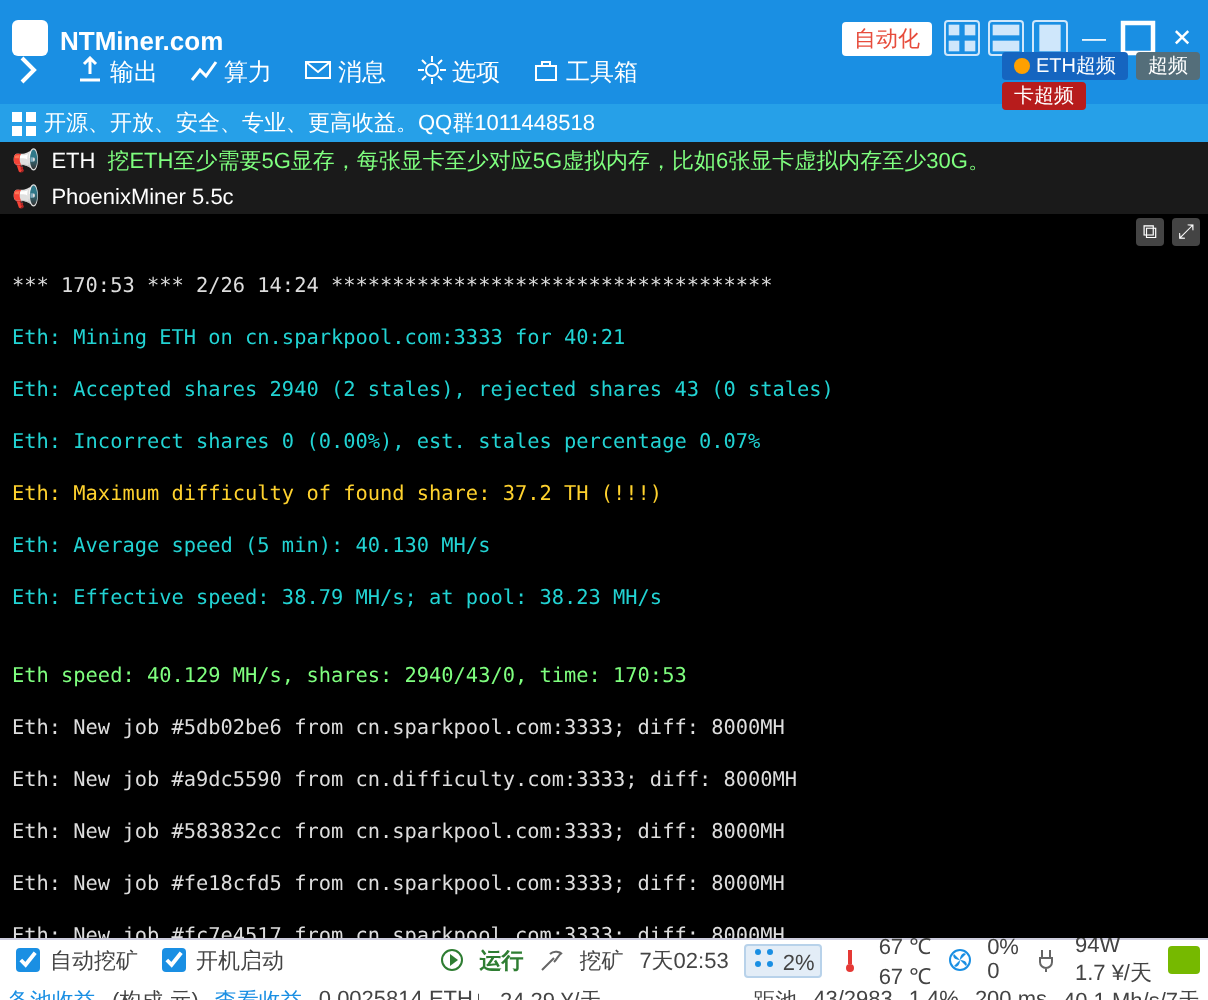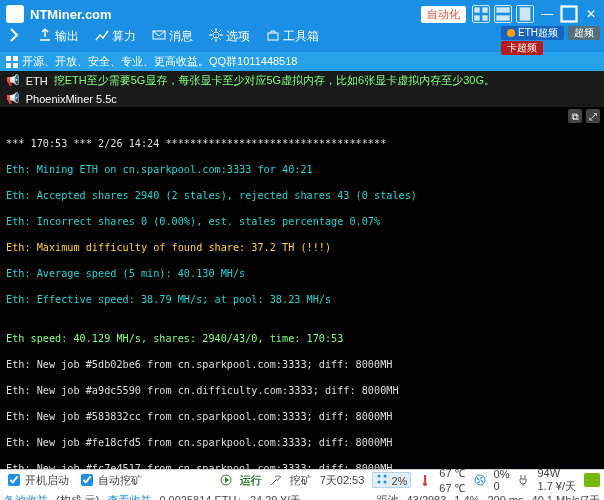--- a/index.html
+++ b/index.html
@@ -1,17 +1,17 @@
 <!DOCTYPE html>
 <html><head>
 <meta charset="utf-8">
 <style>
   html, body { margin:0; padding:0; font-family:"Microsoft YaHei","Segoe UI",sans-serif; font-size:12px;
                width:604px; height:500px; overflow:hidden; background:#e9eef5; color:#333; }
-  .titlebar { height:28px; background:#1a8fe3; display:flex; align-items:center; color:#fff; }
+  .titlebar { height:28px; background:#1a8fe3; display:flex; align-items:flex-end; color:#fff; }
   .titlebar .logo { width:18px;height:18px;margin:0 6px;background:#fff;border-radius:3px; }
   .titlebar .name { font-weight:bold; font-size:13px; }
   .tb-spacer { flex:1; }
   .qq-btn { background:#e74c3c; color:#fff; padding:1px 8px; border-radius:3px; font-size:11px;
             display:flex; align-items:center; gap:3px;}
   .zdh { color:#e74c3c; background:#fff; padding:1px 6px; font-size:11px; margin:0 4px; border-radius:2px;}
   .win-icon { width:18px; height:18px; margin:0 2px; display:flex; align-items:center; justify-content:center;
               color:#fff; font-size:12px; }
   .win-icon.box { border:1px solid #cfe7fb; border-radius:2px; width:16px;height:16px; }
   .win-icon:last-child { margin-right:4px; }
@@ -220,25 +220,25 @@
 
 
 
 
 </div>
 
 <div class="status">
   <div class="srow">
     <label class="chk">
         <input type="checkbox" checked="" style="">
-        <span>开机启动</span>
+        <span>自动挖矿</span>
       </label>
     <label class="chk">
         <input type="checkbox" checked="" style="">
-        <span>自动挖矿</span>
+        <span>开机启动</span>
       </label>
     <div style="flex:1"></div>
     <svg class="ic" viewBox="0 0 12 12">
         <circle cx="6" cy="6" r="5" fill="none" stroke="#2e7d32"></circle>
         <path d="M5 3l4 3-4 3z" fill="#2e7d32"></path>
       </svg>
     <span class="txt-green">运行</span>
     <svg class="ic" viewBox="0 0 12 12">
         <path d="M1 11l6-6M5 3c2-2 5-1 6 0-1-1-2 2-4 4" stroke="#666" fill="none"></path>
       </svg>

